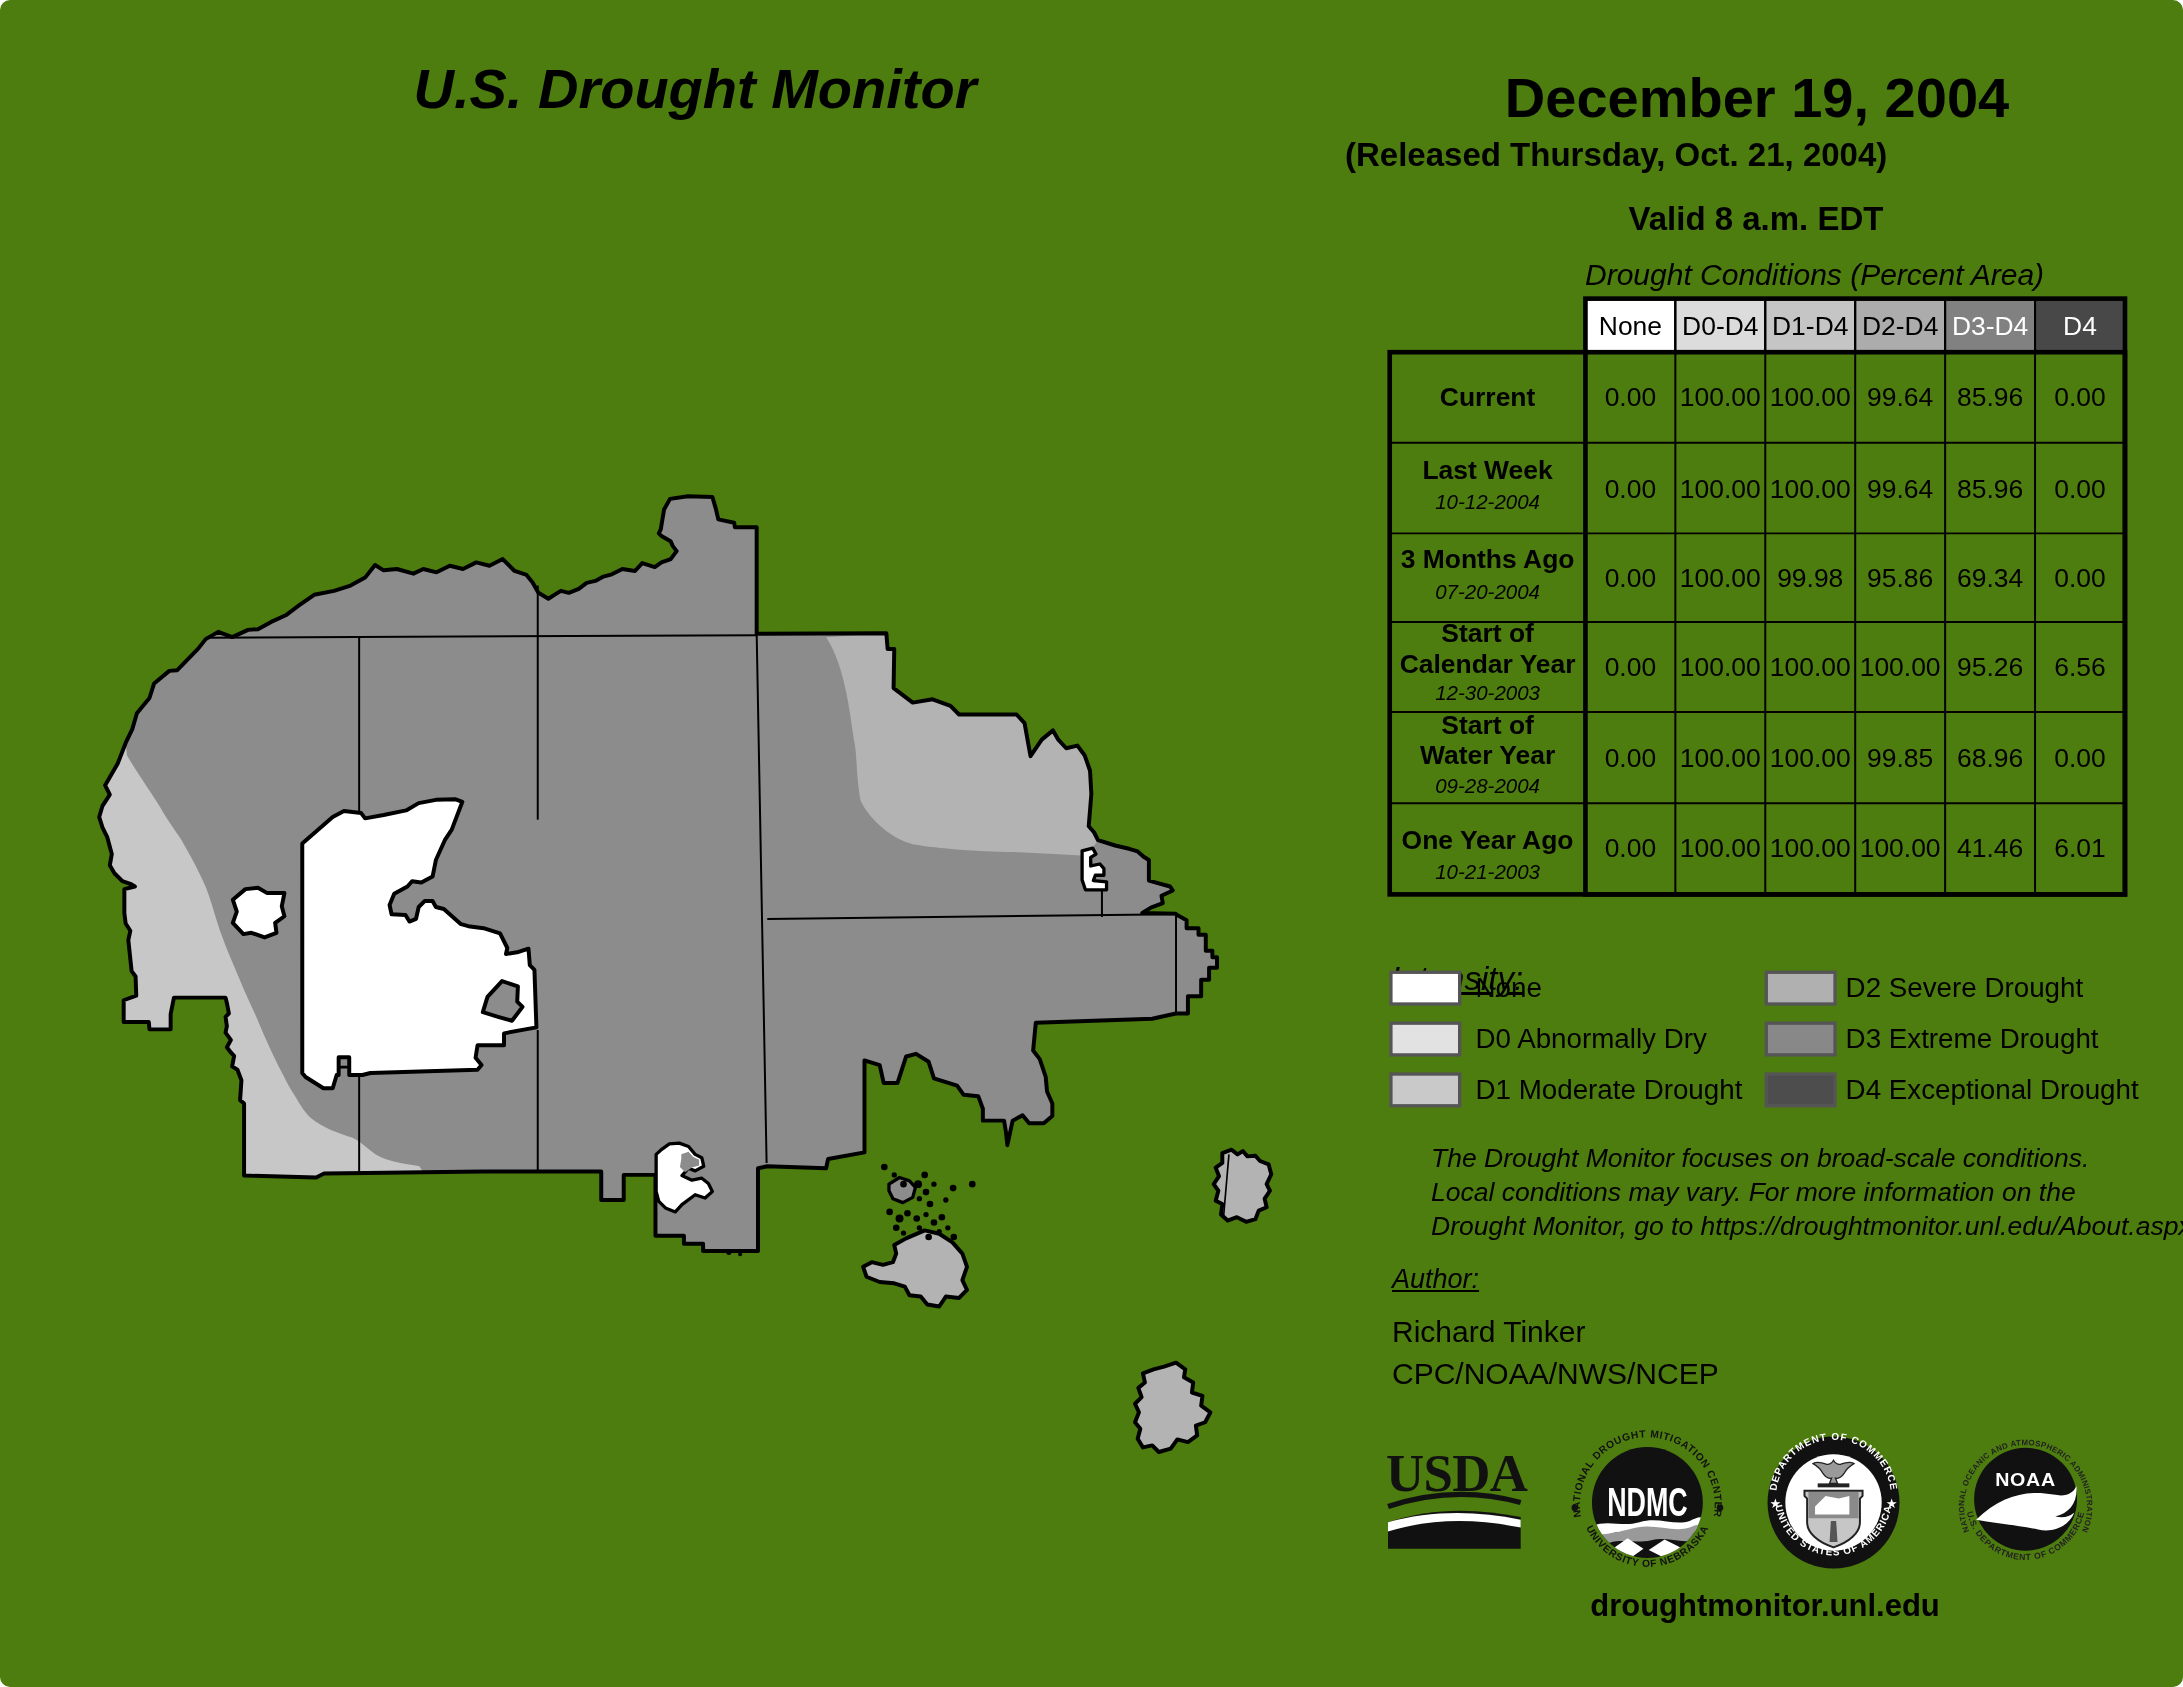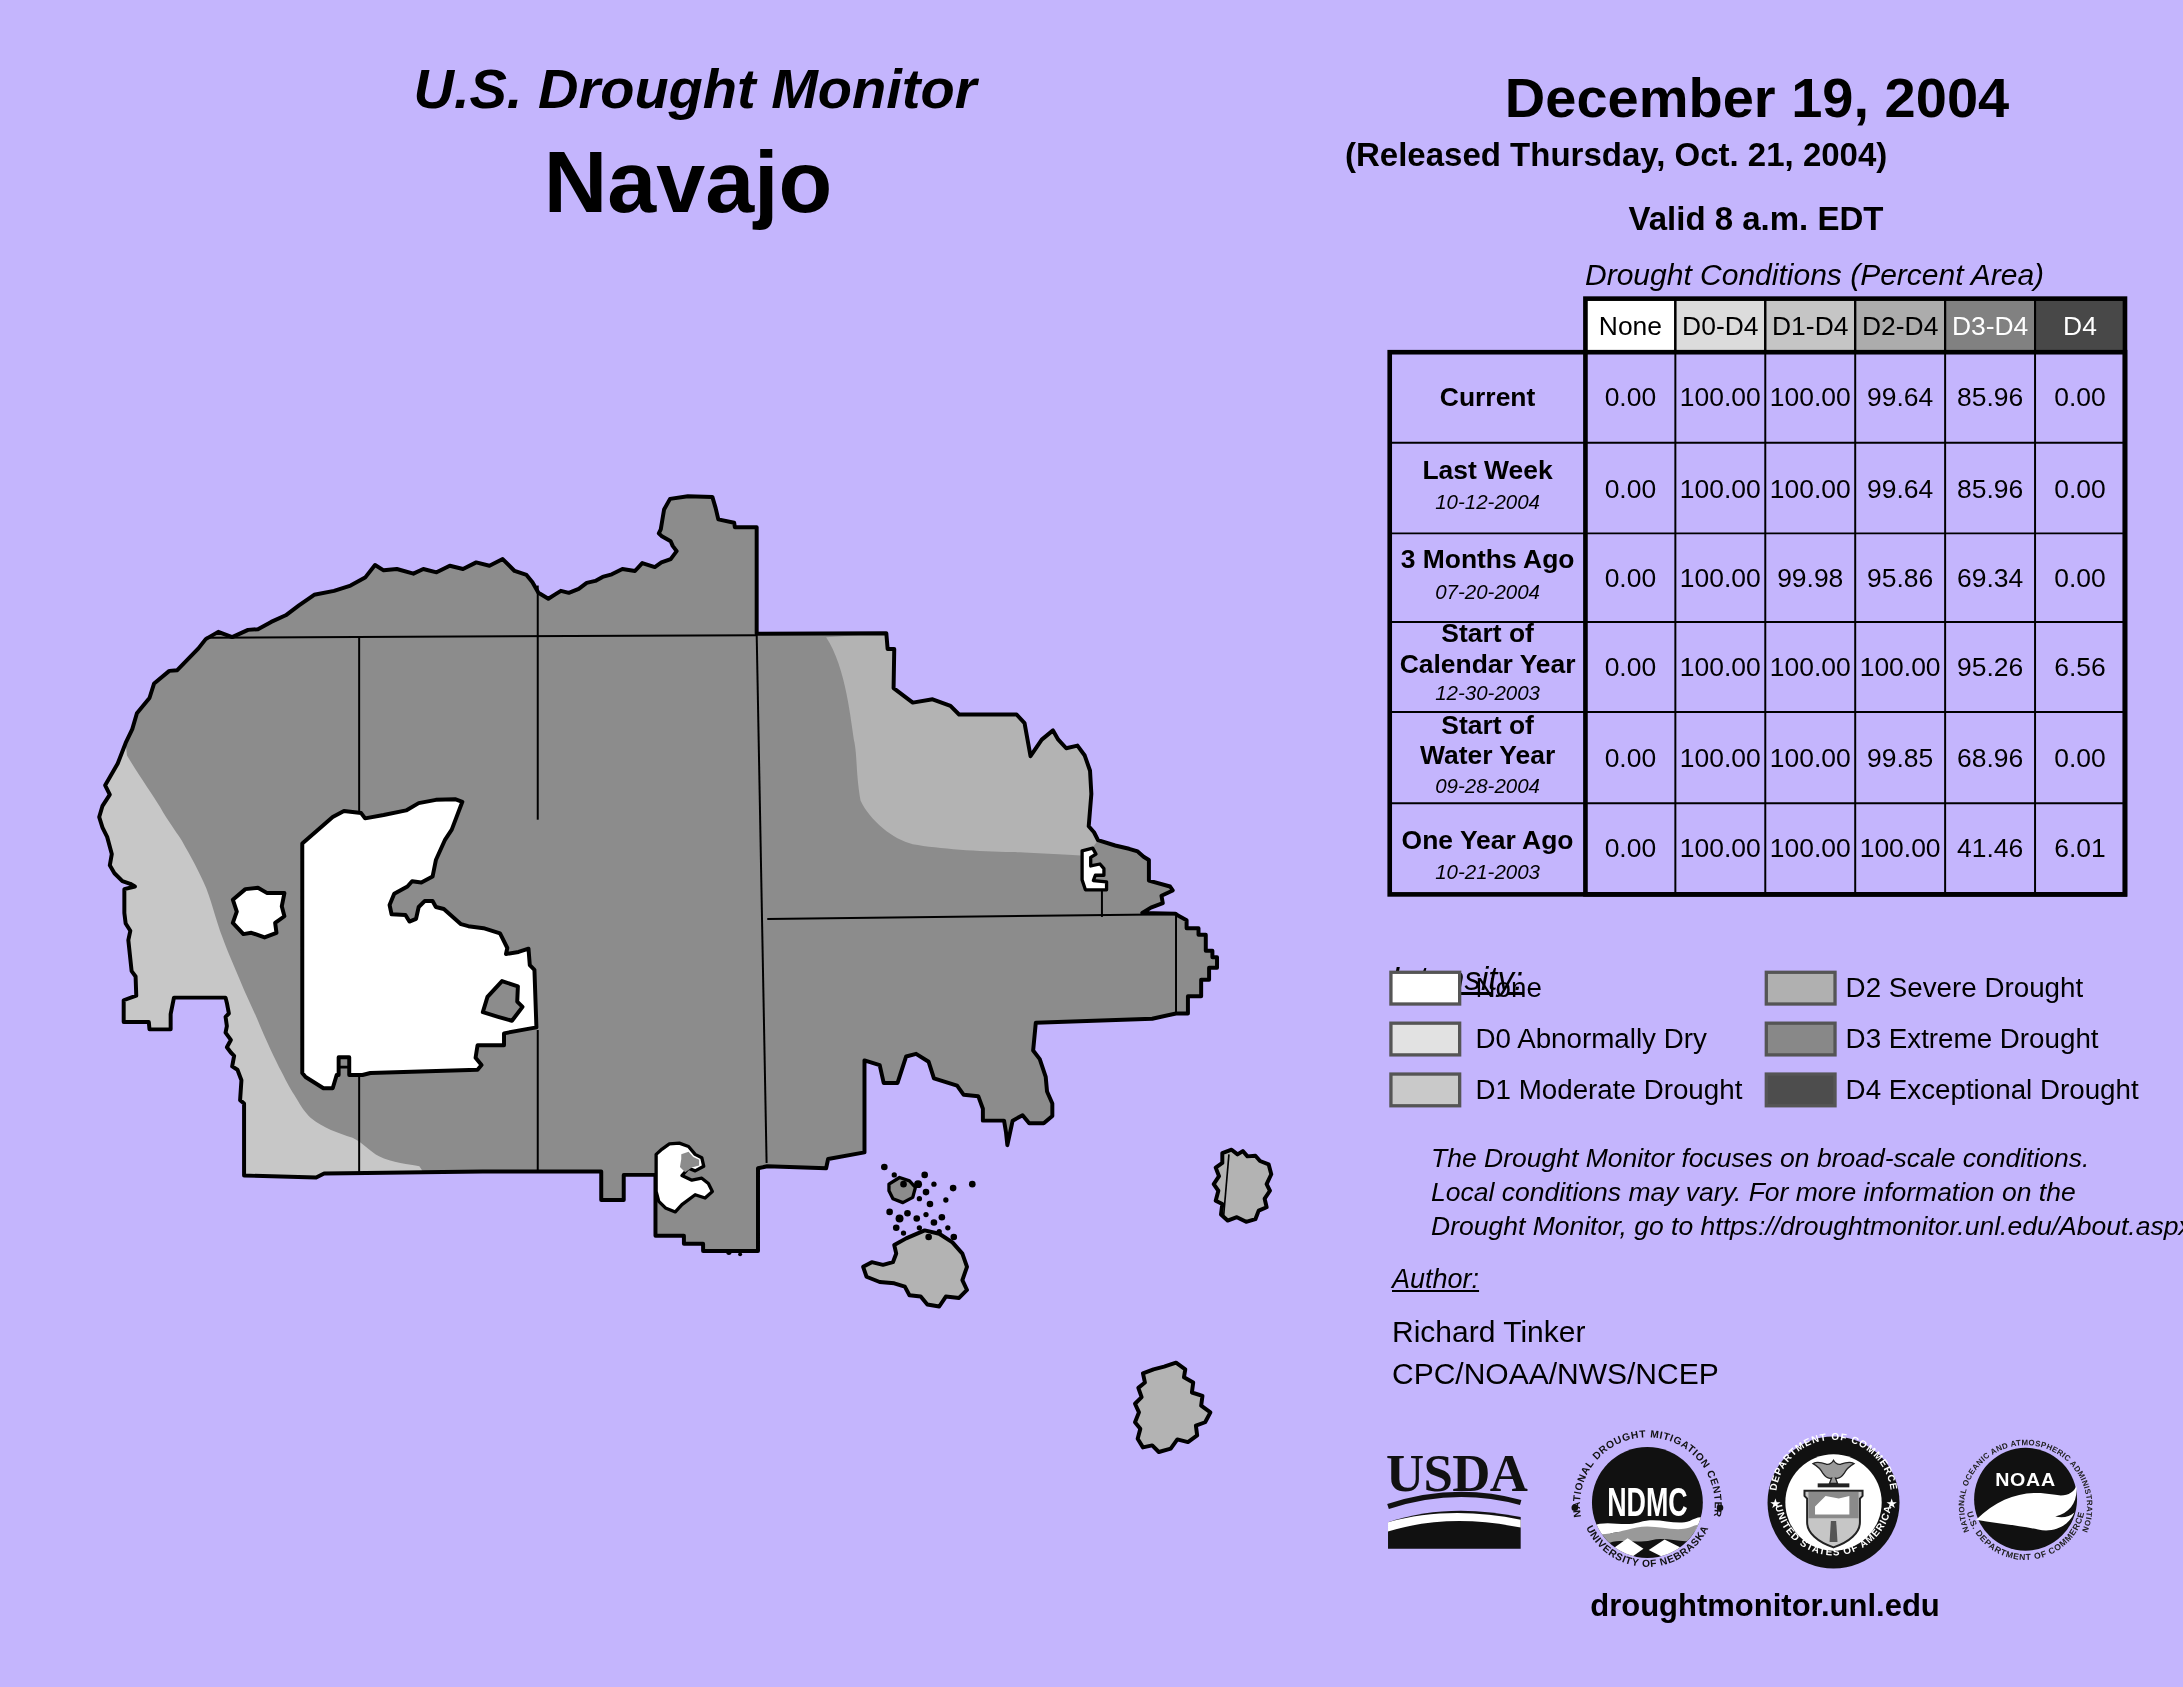--- a/index.html
+++ b/index.html
@@ -1,26 +1,25 @@
 <!DOCTYPE html>
 <html style="font-size:10.6px"><head>
 <meta charset="utf-8">
 <style>
   html,body{margin:0;padding:0;background:#ffffff;}
-  #page{position:relative;width:2183px;height:1687px;background:#c4b5fd;overflow:hidden;
-        font-family:"Liberation Sans", sans-serif;}
+  #page{position:relative;width:2183px;height:1687px;background:#4d7c0f;overflow:hidden;
+        font-family:"Liberation Sans", sans-serif;border-radius:10px;}
   .abs{position:absolute;}
 </style>
 </head>
 <body>
 <div id="page">
 
 <div class="abs" style="left:265px;top:56px;width:860px;text-align:center;font-size:56px;font-weight:bold;font-style:italic;color:#000;">U.S. Drought Monitor</div>
 
-<div class="abs" style="left:258px;top:131px;width:860px;text-align:center;font-size:88px;font-weight:bold;color:#000;">Navajo</div>
 
 <div class="abs" style="left:1347px;top:65px;width:820px;text-align:center;font-size:56px;font-weight:bold;">December 19, 2004</div>
 
 <div class="abs" style="left:1345px;top:136px;width:820px;font-size:33px;font-weight:bold;">(Released Thursday, Oct. 21, 2004)</div>
 
 <div class="abs" style="left:1346px;top:181px;width:820px;text-align:center;font-size:33px;font-weight:bold;margin-top:19px;">Valid 8 a.m. EDT</div>
 
 <div class="abs" style="left:1585px;top:258px;width:529px;font-size:30px;font-style:italic;">Drought Conditions (Percent Area)</div>
 
 <div class="abs" id="tablewrap" style="left:1387px;top:296px;">

